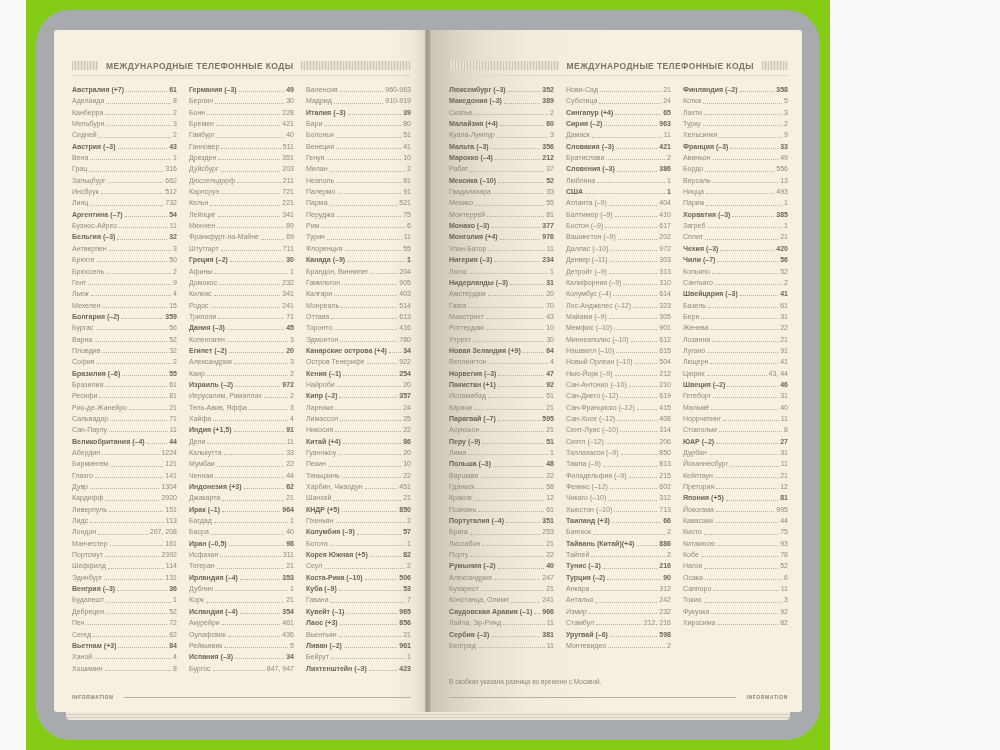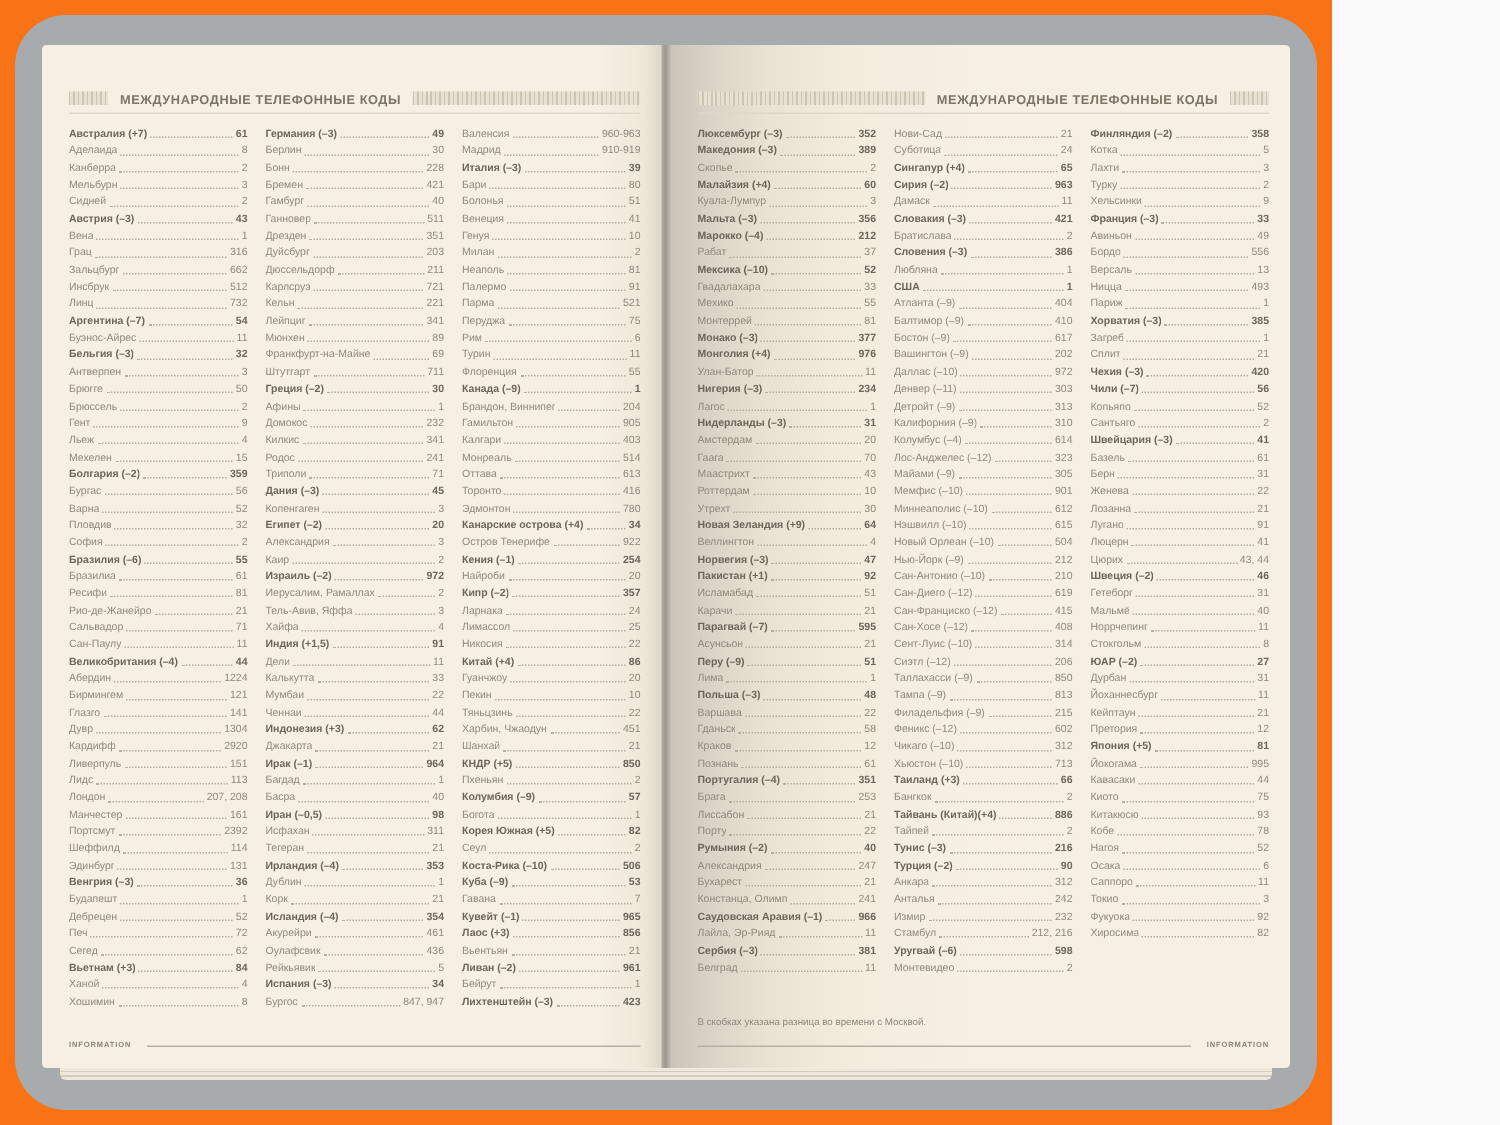--- a/index.html
+++ b/index.html
@@ -1,17 +1,17 @@
 <!DOCTYPE html>
 <html><head>
 <meta charset="utf-8">
 <style>
   html,body{margin:0;padding:0;}
   body{width:1000px;height:750px;background:#fafafa;font-family:"Liberation Sans",sans-serif;}
-  .scene{position:relative;width:888px;height:750px;background:#f97316;overflow:hidden;}
+  .scene{position:relative;width:804px;height:750px;background:#84cc16;overflow:hidden;margin-left:26px;}
   .cover{position:absolute;inset:10px;background:#a8abae;border-radius:34px;}
   .pages{position:absolute;left:18px;top:20px;right:18px;bottom:28px;display:flex;}
   .page{flex:1;position:relative;padding:30px 14px 0 18px;box-sizing:border-box;min-width:0;}
   .page.left{background:linear-gradient(to right,#f6f0e3 0%,#f6f0e3 90%,#eee8d9 97%,#ded8c9 100%);border-radius:3px 0 0 3px;}
   .spine{width:6px;background:linear-gradient(to right,#b5afa3,#9c978d 45%,#c2bcaf);}
   .page.right{background:linear-gradient(to right,#cbc5b8 0%,#d9d3c5 6%,#e8e2d3 15%,#f2ecdd 28%,#f6f0e3 48%,#f6f0e3 100%);border-radius:0 3px 3px 0;}
   .stack{position:absolute;left:30px;right:30px;bottom:20px;height:8px;background:repeating-linear-gradient(to bottom,#efe9db 0 2px,#d2ccbe 2px 3px);border-radius:0 0 4px 4px;}
   .hdr{display:flex;align-items:center;height:11px;}
   .band{height:9px;background-color:#e7e1d2;background-image:repeating-linear-gradient(90deg,#ccc5b4 0 1px,rgba(0,0,0,0) 1px 3px);flex:1;}
   .band.short{flex:0 0 26px;}

